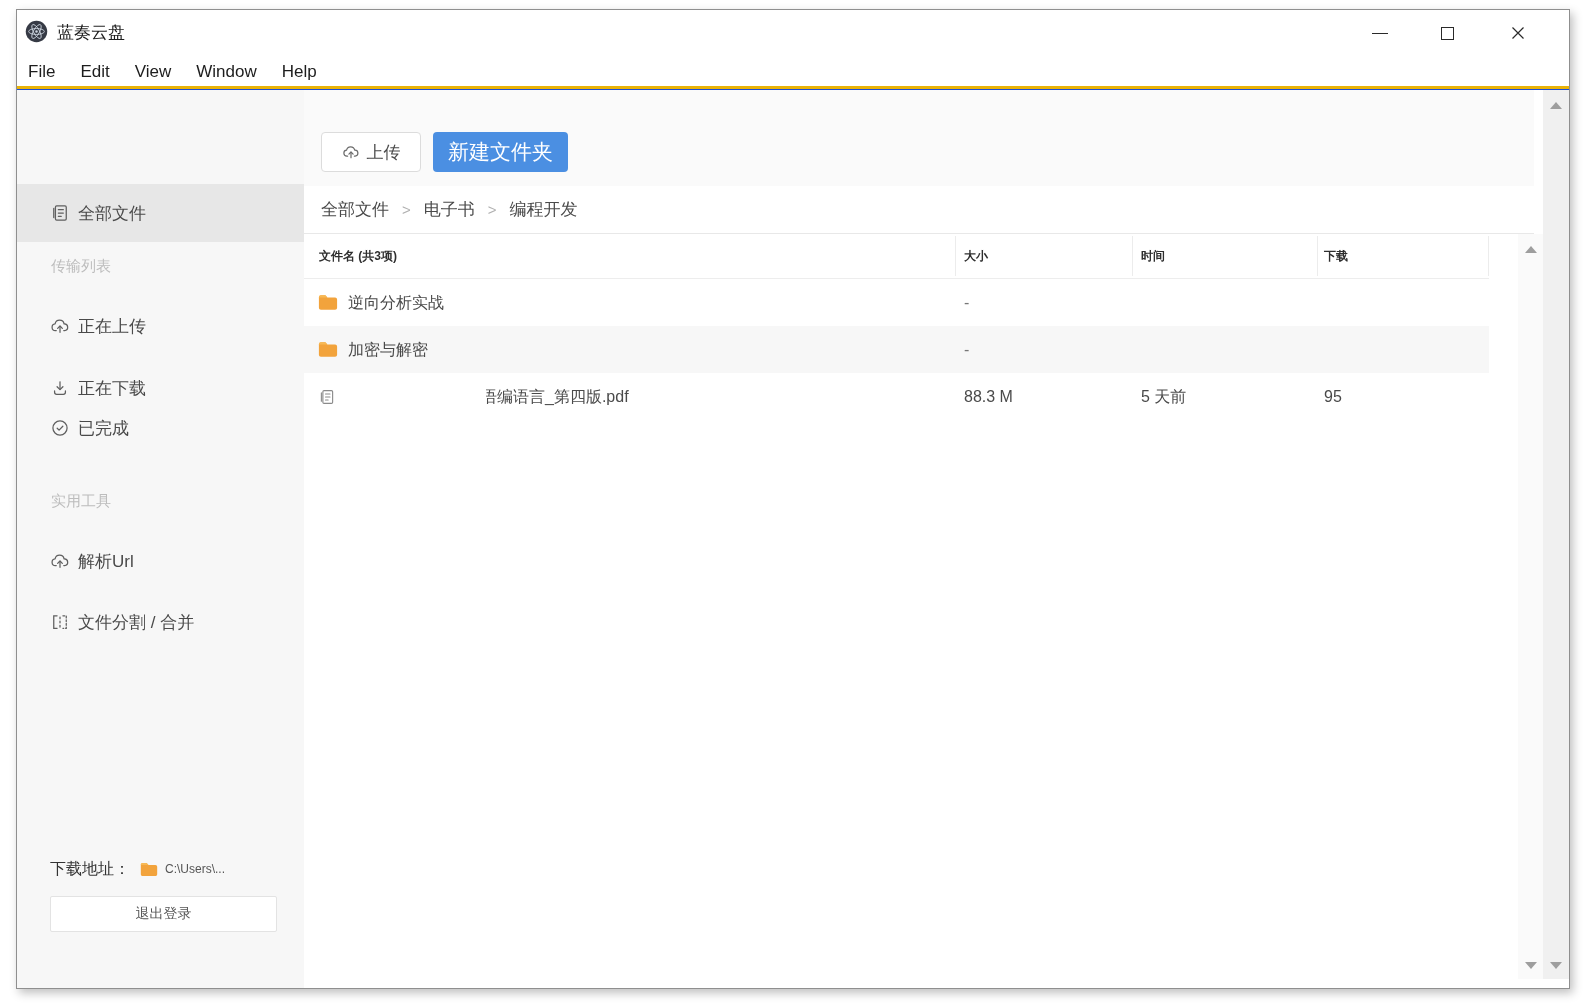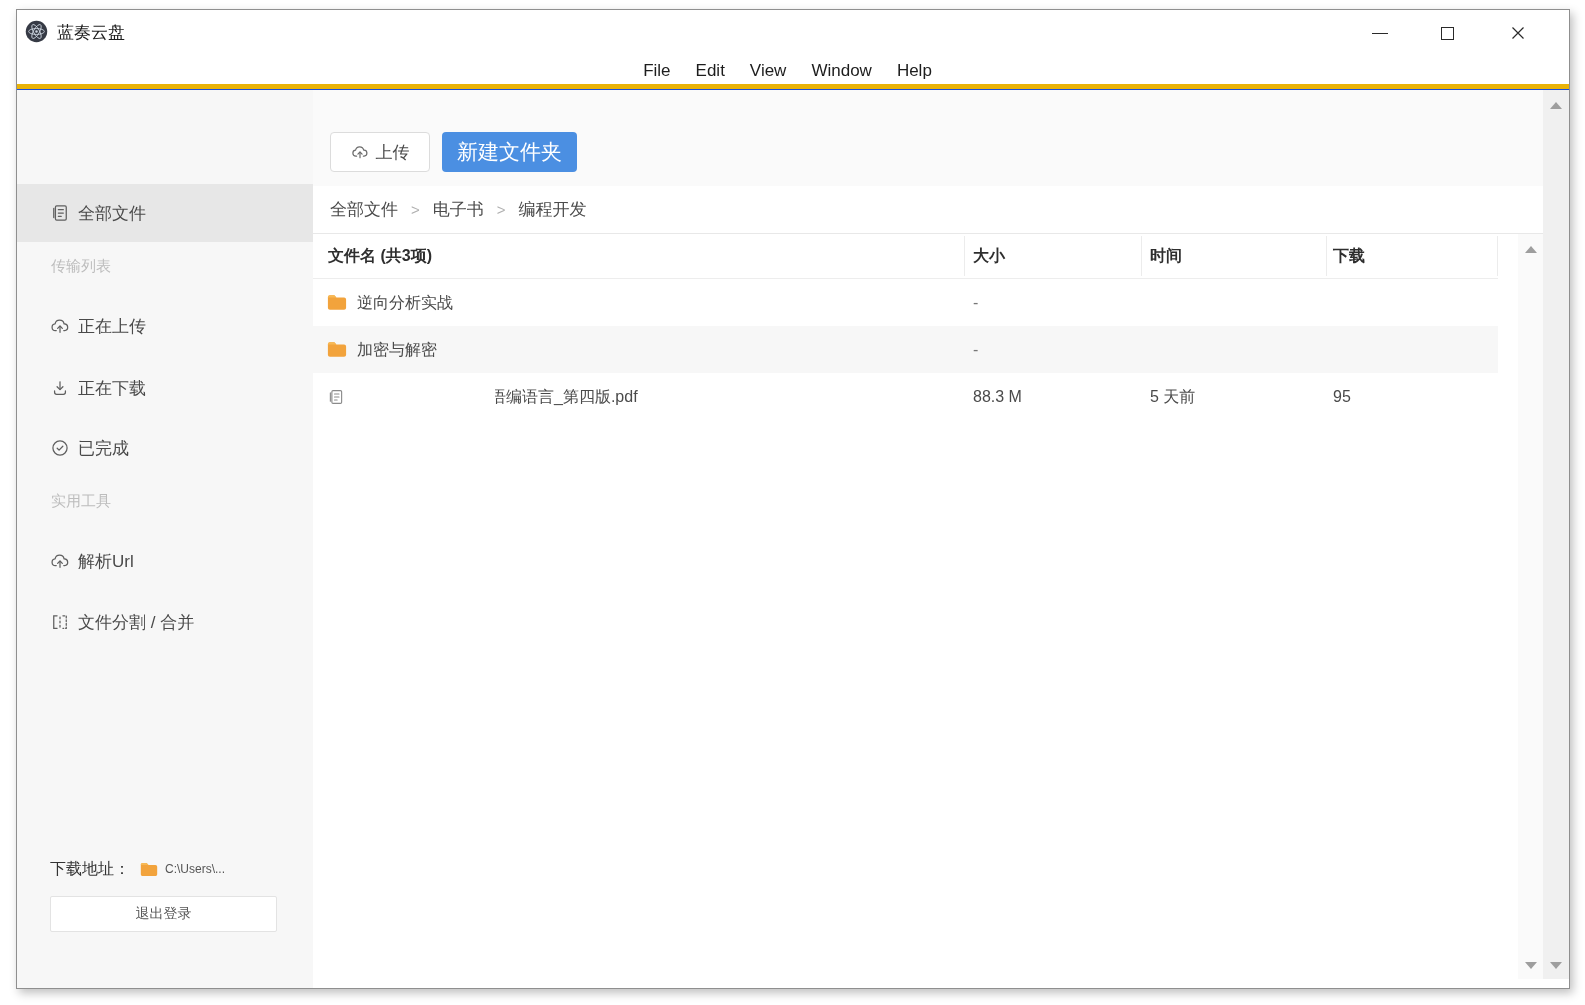--- a/index.html
+++ b/index.html
@@ -14,22 +14,22 @@
   .app-icon { position:absolute; left:8px; top:10px; width:23px; height:23px; }
   .app-title { position:absolute; left:40px; top:11px; font-size:17px; color:#1d1d1d; }
   .win-ctl { position:absolute; top:8px; width:34px; height:30px; display:flex;
     align-items:center; justify-content:center; cursor:default; }
   .ctl-min { left:1346px; } .ctl-max { left:1413px; } .ctl-close { left:1484px; }
   .glyph-min { width:16px; height:0; border-top:1.4px solid #2a2a2a; }
   .glyph-max { width:13px; height:13px; border:1.3px solid #2a2a2a; }
 
   
   .menubar { position:absolute; left:0; top:48px; width:100%; height:31px;
-    border-bottom:5px solid #eab308; background:#fff; display:flex; align-items:center;
-    padding-left:8px;justify-content:center; }
+    border-bottom:3px solid #eab308; background:#fff; display:flex; align-items:center;
+    padding-left:8px; }
   .menu-item { font-size:17px; color:#1d1d1d; margin-right:19px; padding:2px 3px; }
 
   
   .content { position:absolute; left:0; top:80px; width:1552px; height:898px; background:#fff; }
 
   
   .sidebar { position:absolute; left:0; top:0; width:296px; height:898px; background:#f7f7f7; }
   .side-highlight { position:absolute; left:0; top:94px; width:296px; height:58px; background:#e7e7e7; }
   .side-item { position:absolute; left:0; width:296px; height:40px; display:flex;
     align-items:center; font-size:17px; color:#4a4a4a; }
@@ -38,38 +38,38 @@
   .side-section { position:absolute; left:34px; width:240px; font-size:15px; color:#bdbdbd; }
   .dl-row { position:absolute; left:33px; top:767px; width:250px; height:24px; display:flex;
     align-items:center; font-size:16px; color:#333; }
   .dl-row .folder-sm { margin:0 7px 0 10px; display:flex; }
   .dl-path { color:#555; font-size:12px; }
   .logout-btn { position:absolute; left:33px; top:806px; width:227px; height:36px;
     background:#fff; border:1px solid #e3e3e3; border-radius:2px; font-size:14px;
     color:#555; display:flex; align-items:center; justify-content:center; }
 
   
-  .main { position:absolute; left:296px; top:0; width:1256px; height:898px; background:#fff; }
+  .main { position:absolute; left:287px; top:0; width:1256px; height:898px; background:#fff; }
   .toolbar { position:absolute; left:0; top:0; width:1230px; height:96px; background:#fafafa; }
   .btn-upload { position:absolute; left:17px; top:42px; width:100px; height:40px; background:#fff;
     border:1px solid #dcdcdc; border-radius:4px; display:flex; align-items:center;
     justify-content:center; gap:7px; font-size:17px; color:#4a4a4a; }
   .btn-newfolder { position:absolute; left:129px; top:42px; width:135px; height:40px;
     border:none; border-radius:4px; font-size:21px; color:#fff; display:flex;
     align-items:center; justify-content:center; }
   .breadcrumb { position:absolute; left:0; top:96px; width:1230px; height:48px; background:#fff;
     border-bottom:1px solid #e8e8e8; display:flex; align-items:center; padding-left:17px;
     font-size:17px; color:#4a4a4a; }
   .crumb-sep { color:#b0b0b0; margin:0 13px; font-size:15px; }
 
   
   .ftable { position:absolute; left:0; top:144px; width:1185px; }
   .thead { display:flex; height:45px; align-items:center; border-bottom:1px solid #ededed; }
   .thead .cell { border-right:1px solid #ececec; height:40px; line-height:40px;
-    font-weight:bold; font-size:16px; color:#2e2e2e; }
+    font-weight:bold; font-size:12px; color:#2e2e2e; }
   .cell-name { width:652px; padding-left:15px; }
   .cell-size { width:177px; padding-left:8px; }
   .cell-time { width:185px; padding-left:8px; }
   .cell-dl   { width:171px; padding-left:6px; }
   .trow { display:flex; height:47px; align-items:center; font-size:16px; color:#4a4a4a; }
   .trow.zebra { background:#f7f7f7; }
   .trow .cell { height:47px; line-height:47px; overflow:hidden; white-space:nowrap; }
   .trow .cell-name { display:flex; align-items:center; padding-left:14px; }
   .row-icn { display:flex; margin-right:10px; }
   .censor-gap { display:inline-block; width:140px; height:20px; }
@@ -158,21 +158,21 @@
         <span class="icn">
           <svg width="20" height="20" viewBox="0 0 24 24" fill="none" stroke="#5f5f5f" stroke-width="1.5" stroke-linecap="round" stroke-linejoin="round">
               <path d="M12 4.5v9"></path>
               <path d="m8.5 10.5 3.5 3.5 3.5-3.5"></path>
               <path d="M5.5 15.5v1.5a2.5 2.5 0 0 0 2.5 2.5h8a2.5 2.5 0 0 0 2.5-2.5v-1.5"></path>
             </svg>
         </span>
         <span class="lbl">正在下载</span>
       </div>
 
-      <div class="side-item" style="top:338px;">
+      <div class="side-item" style="top:318px;">
         <span class="icn">
           <svg width="20" height="20" viewBox="0 0 24 24" fill="none" stroke="#5f5f5f" stroke-width="1.5" stroke-linecap="round" stroke-linejoin="round">
               <circle cx="12" cy="12" r="8.5"></circle>
               <path d="m8.6 12.3 2.3 2.3 4.5-4.7"></path>
             </svg>
         </span>
         <span class="lbl">已完成</span>
       </div>
 
       <div class="side-section" style="top:402px;">实用工具</div>

